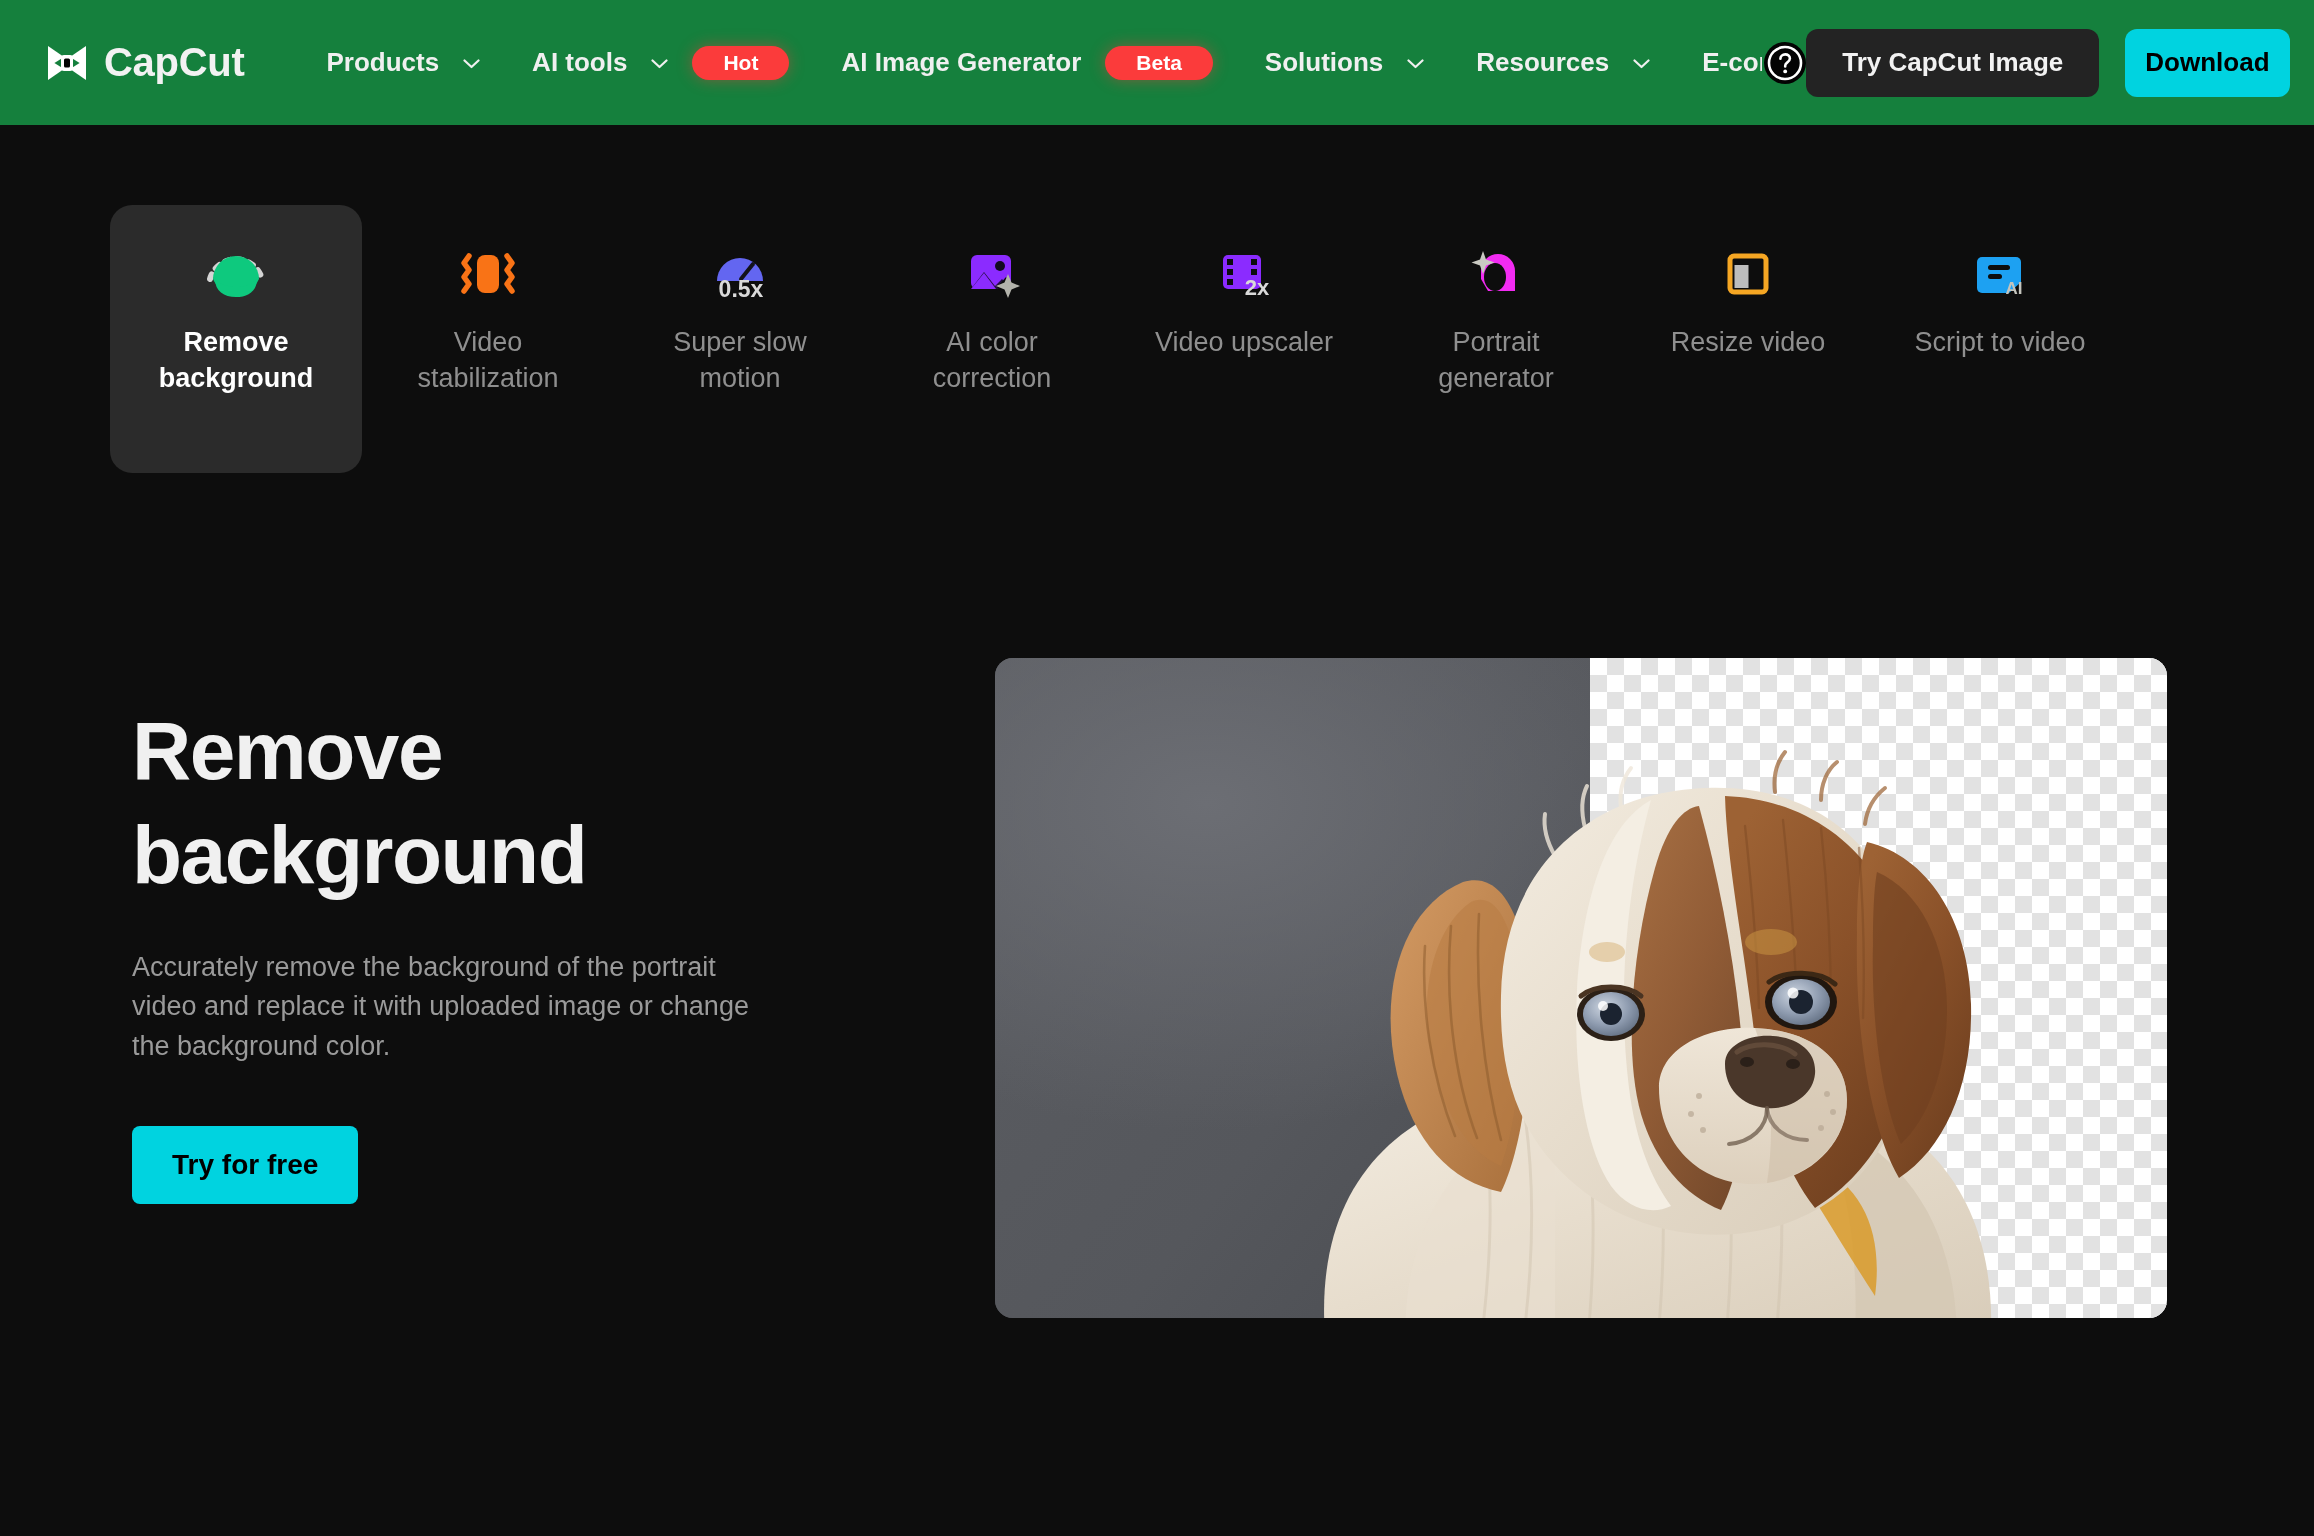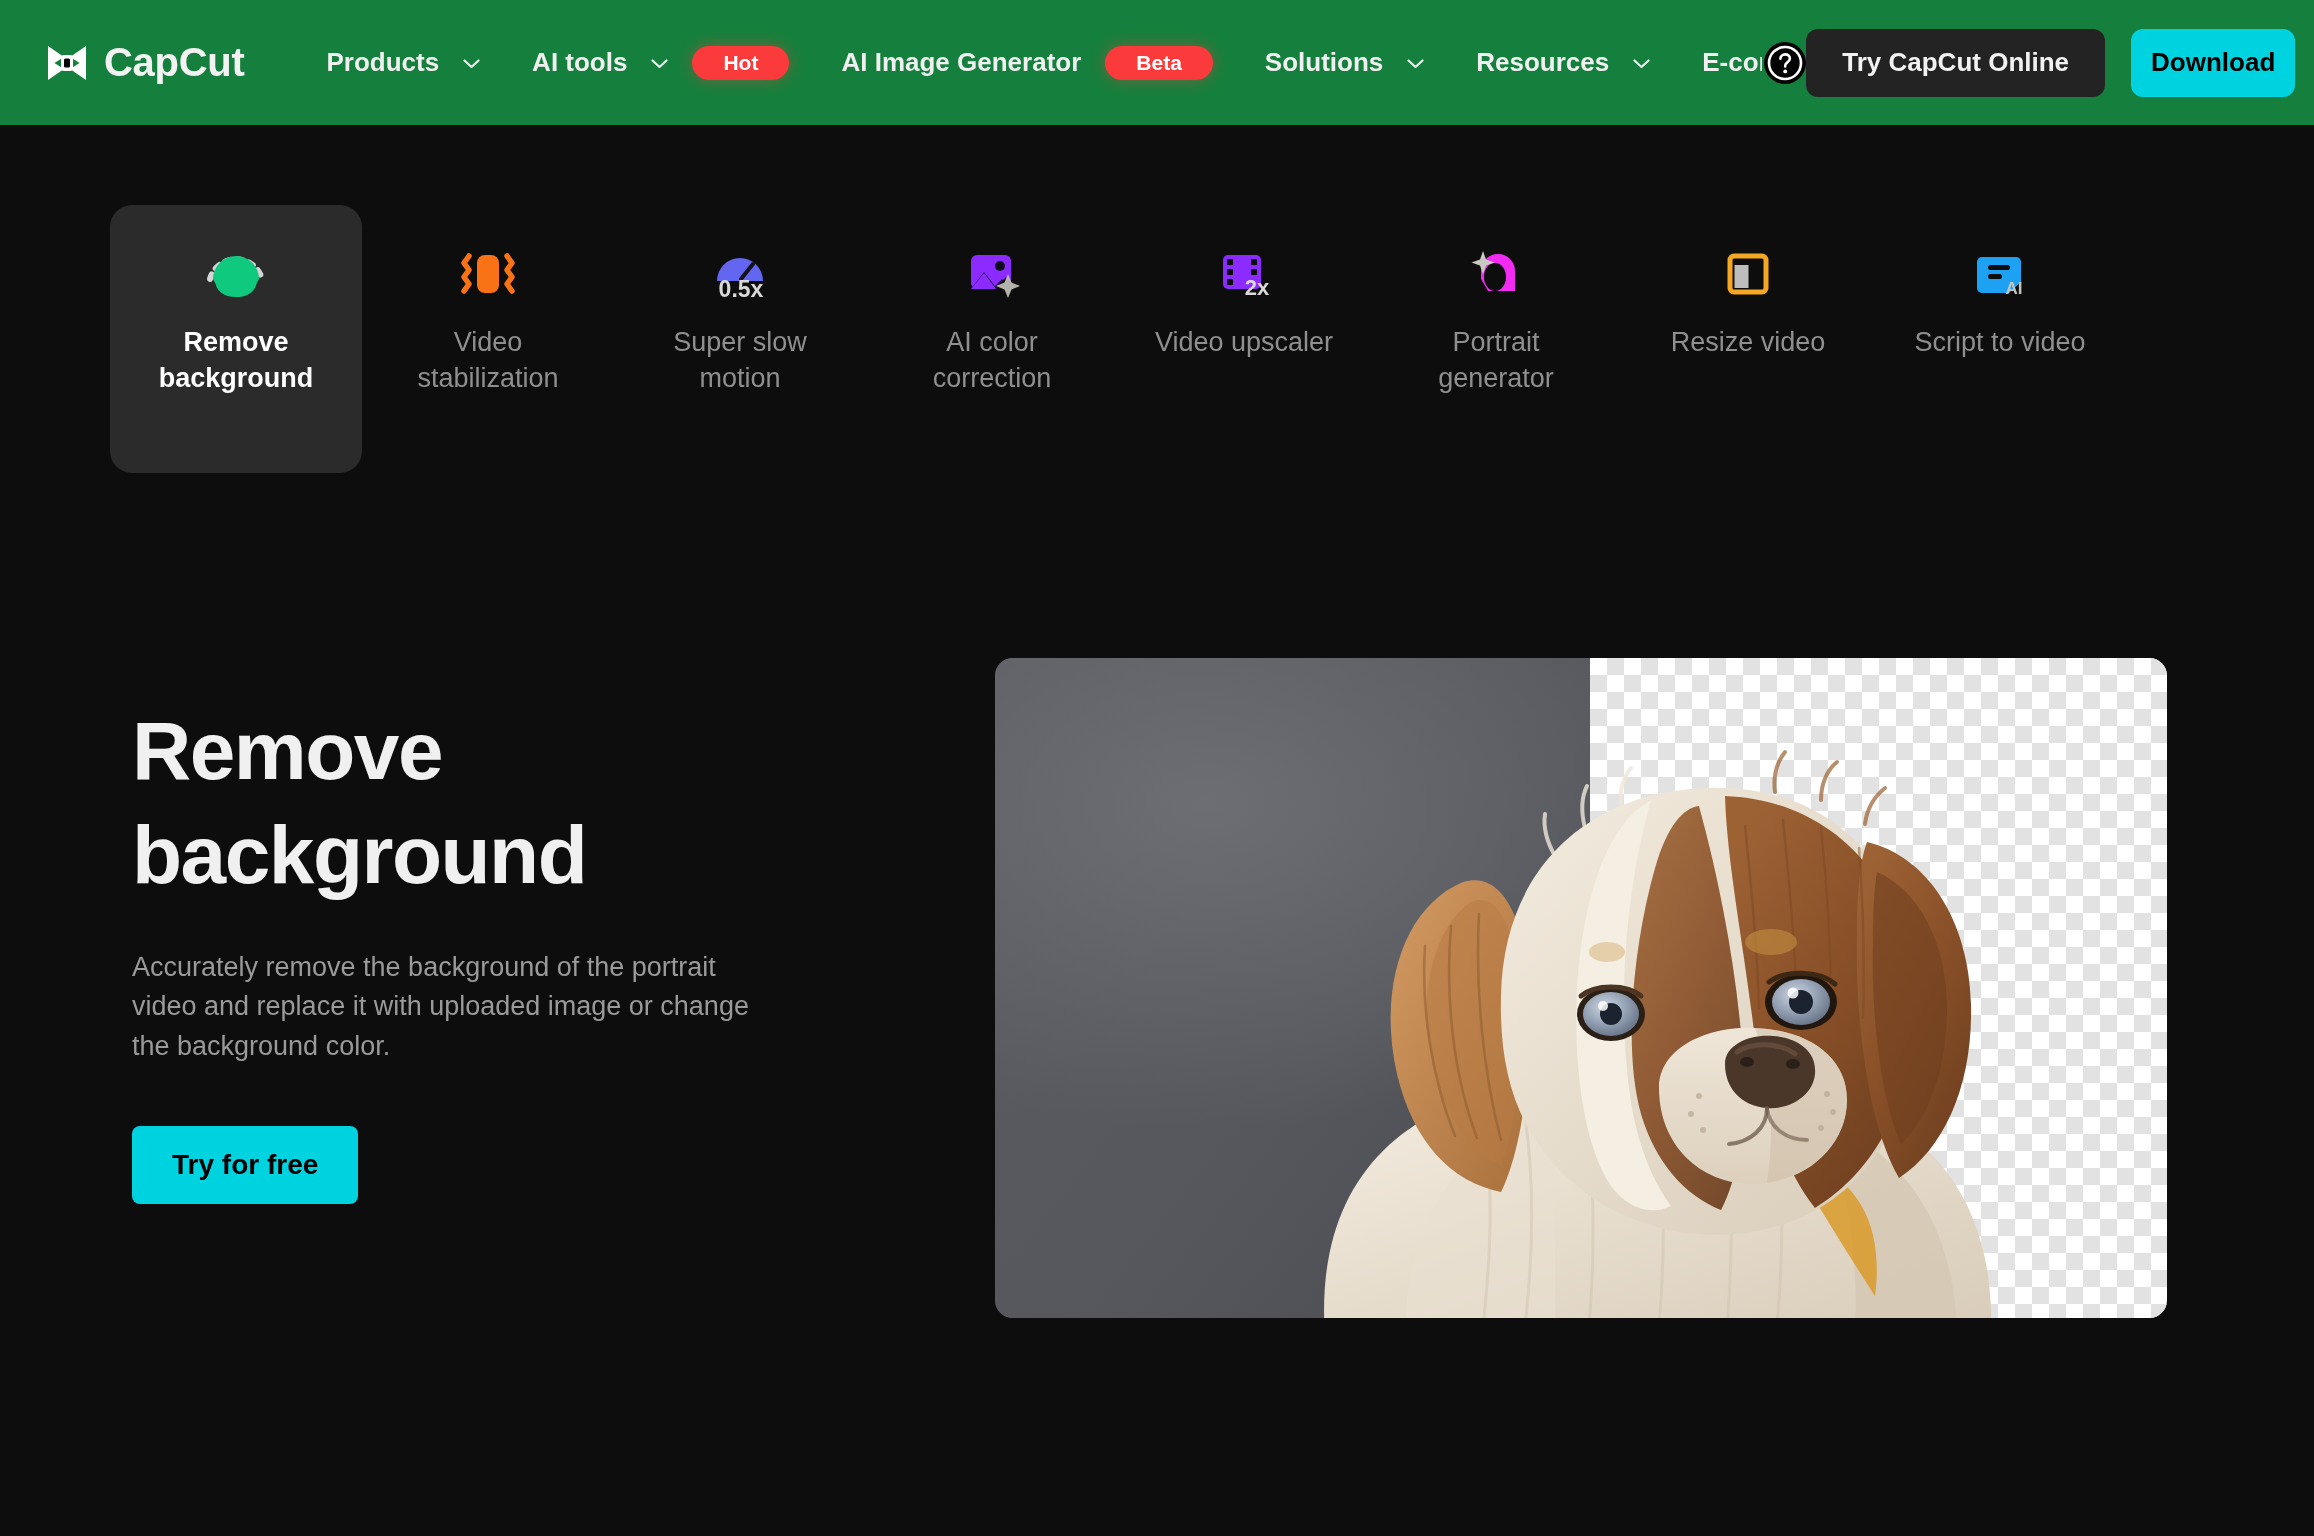--- a/index.html
+++ b/index.html
@@ -332,21 +332,21 @@
       <svg viewBox="0 0 42 42" width="42" height="42">
         <circle cx="21" cy="21" r="16" stroke="#ffffff" stroke-width="2.6" fill="none"></circle>
         <path d="M16.4 16.8c0-2.6 2.1-4.4 4.8-4.4 2.7 0 4.7 1.7 4.7 4.1 0 2.1-1.2 3-2.8 4.1-1.4 1-1.9 1.7-1.9 3.1v0.7" stroke="#ffffff" stroke-width="2.6" fill="none" stroke-linecap="round"></path>
         <circle cx="21.2" cy="29.4" r="1.9" fill="#ffffff"></circle>
       </svg>
     </span>
 
   </nav>
 
   <div class="nav-actions">
-    <button class="btn-secondary">Try CapCut Online</button>
+    <button class="btn-secondary">Try CapCut Image</button>
     <button class="btn-primary">Download</button>
   </div>
 
 </div>
 
 <div class="tool-strip">
 
   <div class="tool active">
     <span class="tool-icon">
       <svg viewBox="0 0 70 70">

